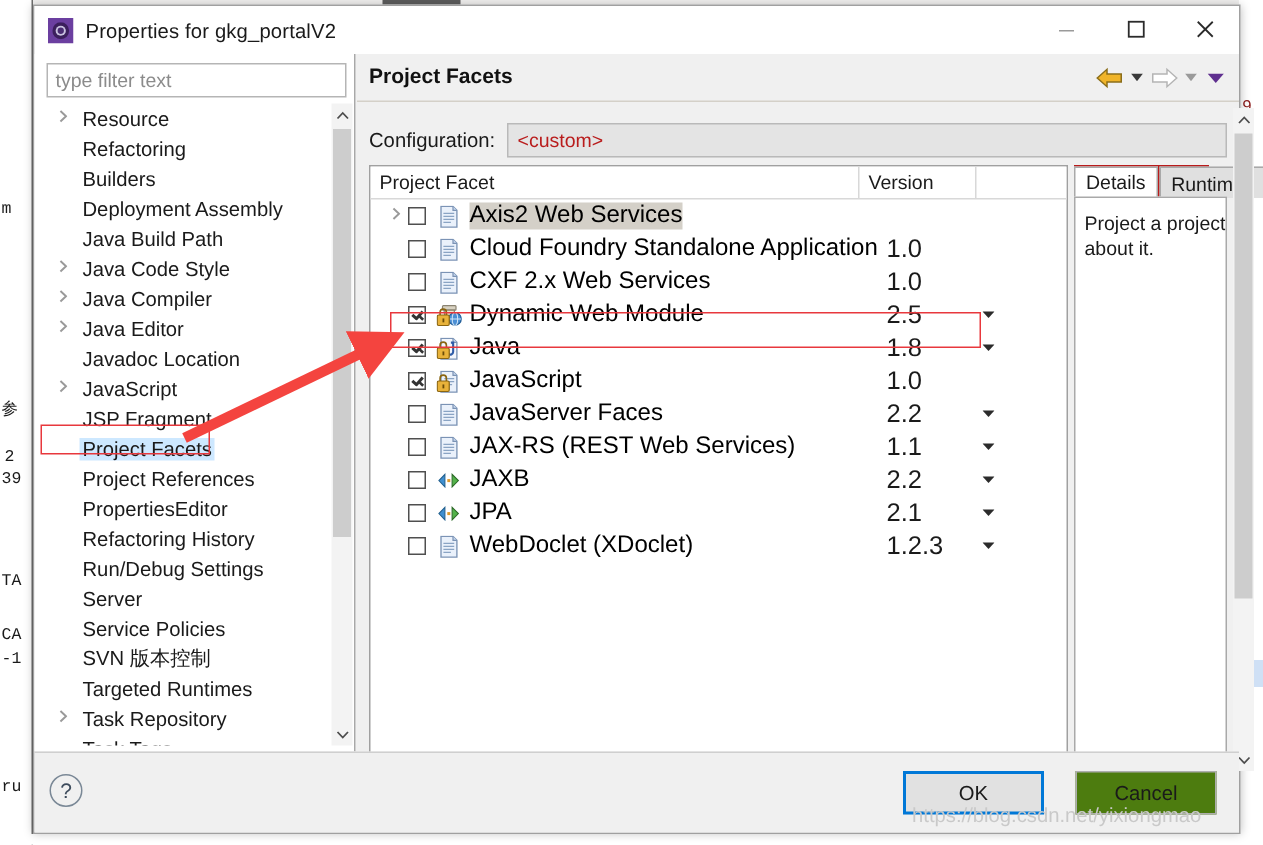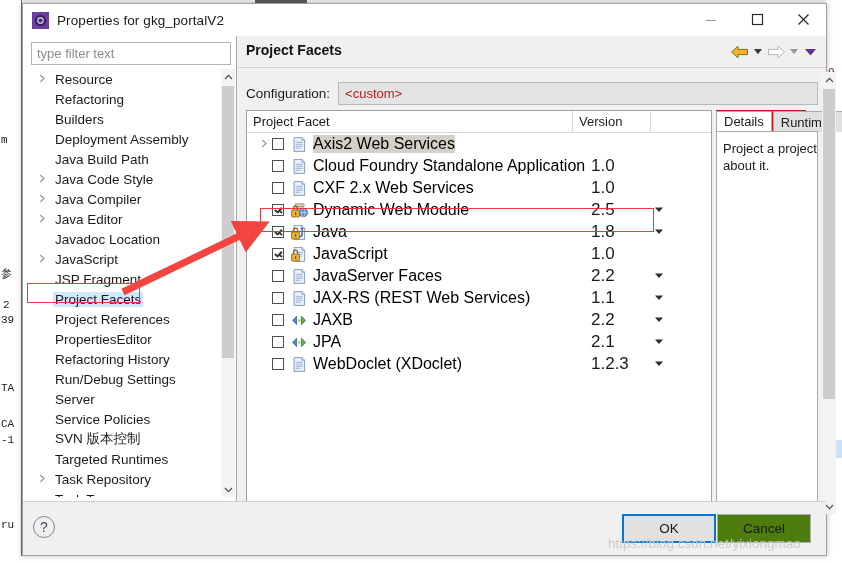--- a/index.html
+++ b/index.html
@@ -287,21 +287,21 @@
     border: 1px solid #7a8896; border-radius: 50%;
     display: flex; align-items: center; justify-content: center;
     color: #3d4b5c; font-size: 14px; background: #f0f0f0;
   }
   .dbtn {
     position: absolute; top: 12px; height: 29px; width: 94px;
     display: flex; align-items: center; justify-content: center;
     font-size: 13.5px; color: #1a1a1a;
     background: #4d7c0f; border: 1px solid #adadad;
   }
-  #ok-btn { right: 110px; border: 2px solid #0078d7; background: #e1e1e1; }
+  #ok-btn { right: 130px; border: 2px solid #0078d7; background: #e1e1e1; }
   #cancel-btn { right: 15px; }
 
   
   #annot-layer { position: absolute; inset: 0; pointer-events: none; }
   .red-box {
     position: absolute; border: 1.6px solid #e8383d;
   }
   #red-box-sidebar { left: 27px; top: 283px; width: 113px; height: 20px; }
   #red-box-java    { left: 260px; top: 208px; width: 394px; height: 24px; }
   #watermark {

